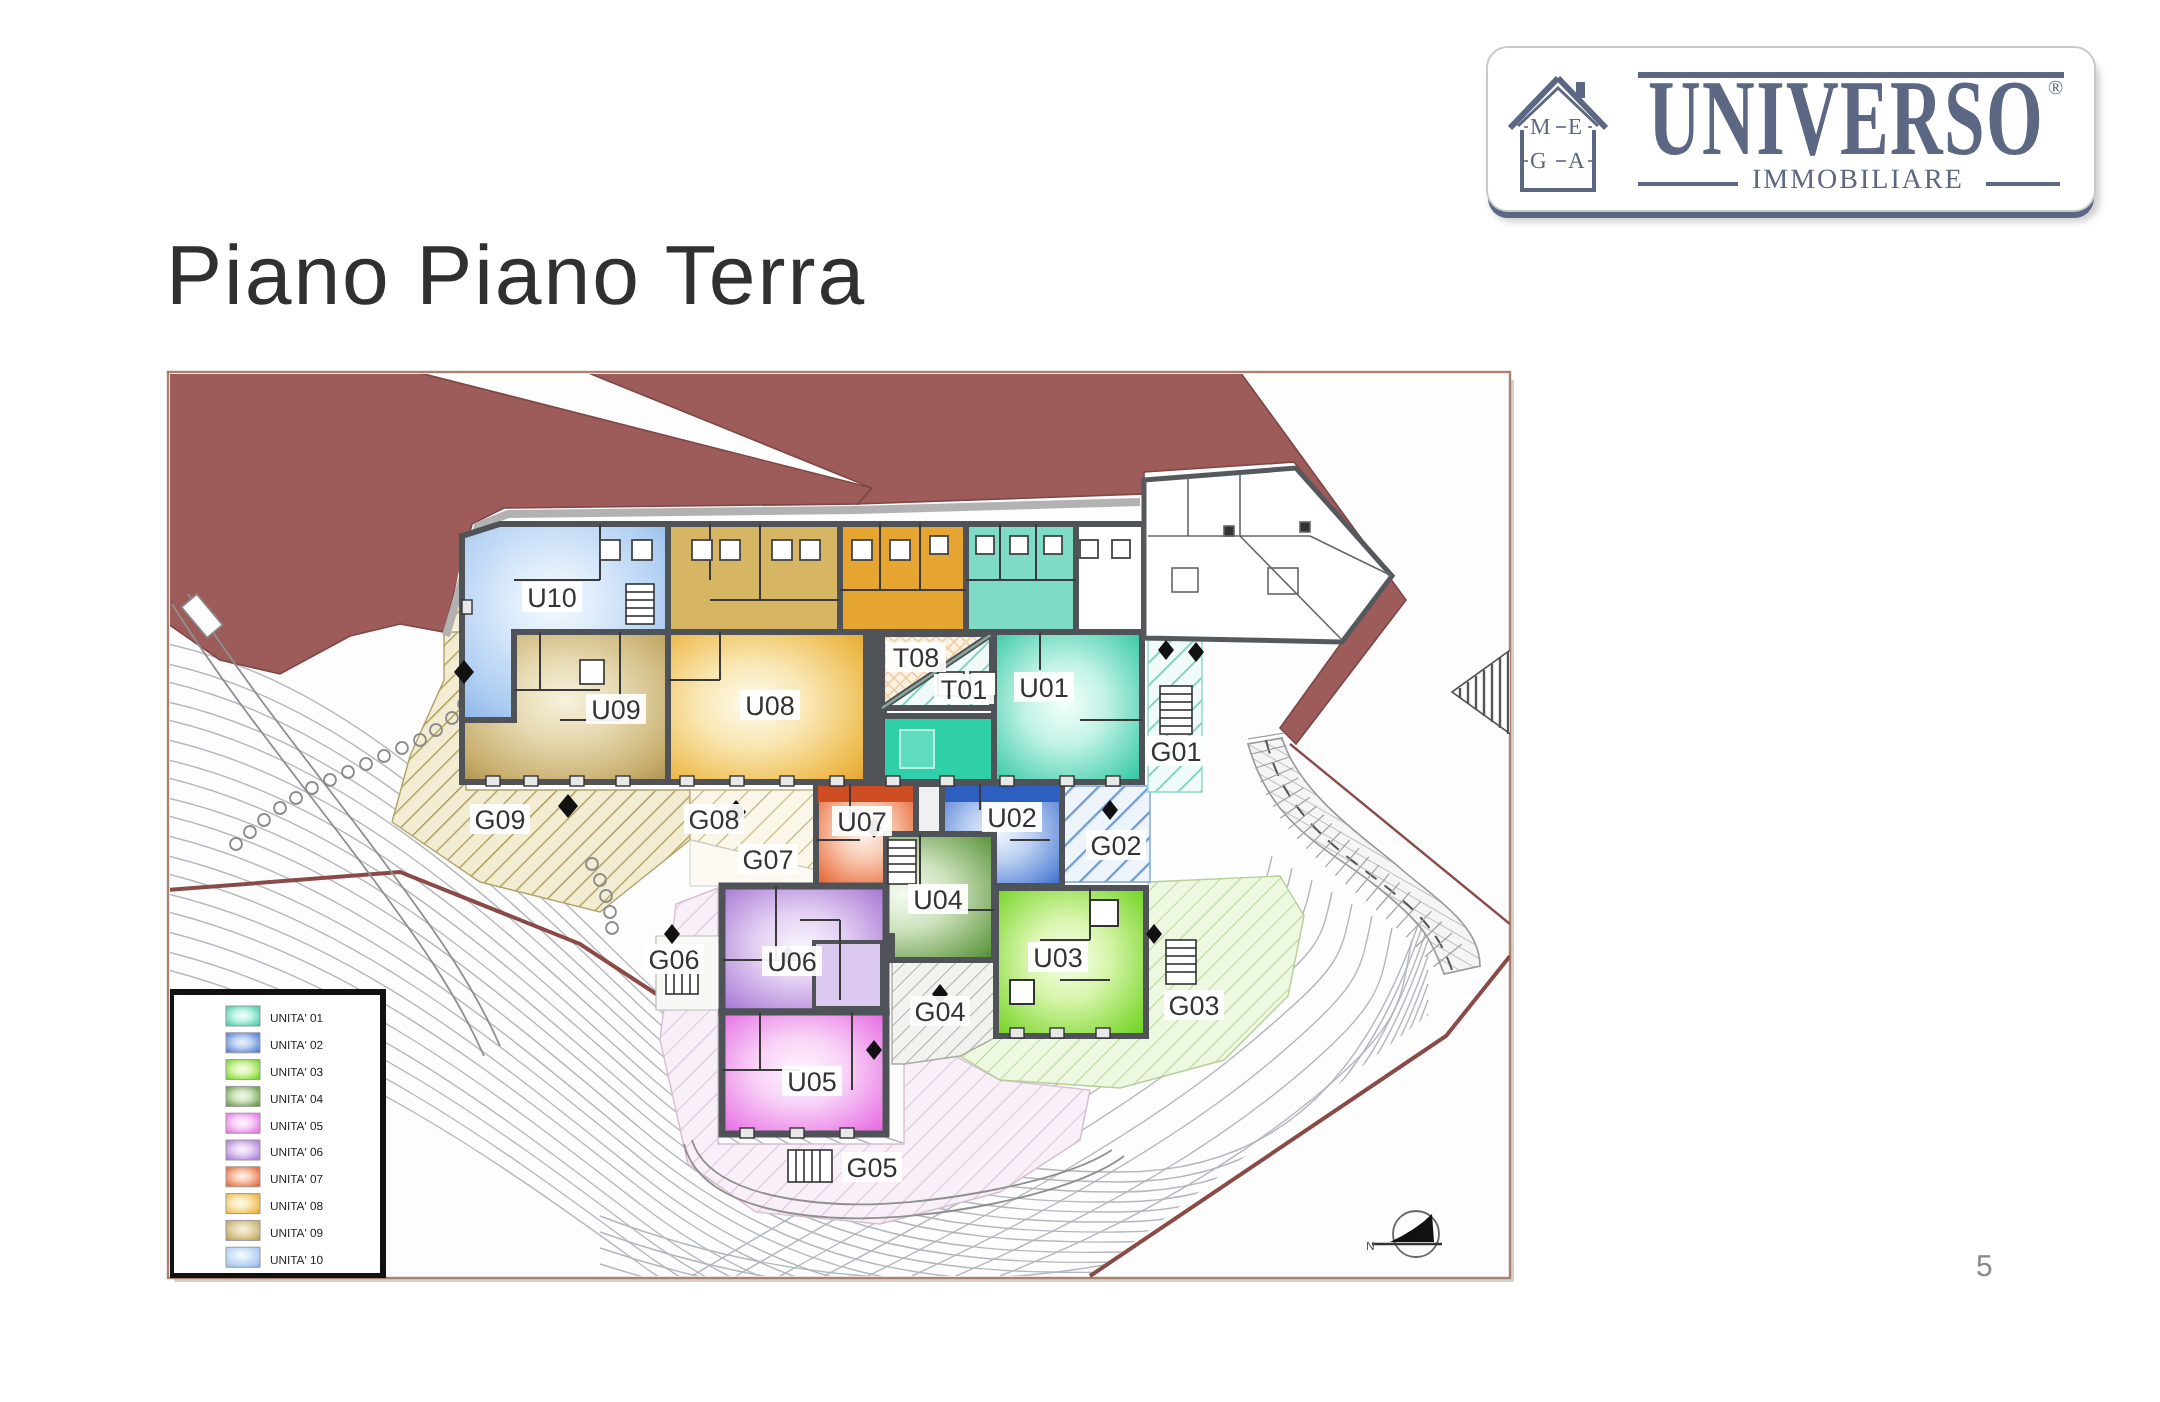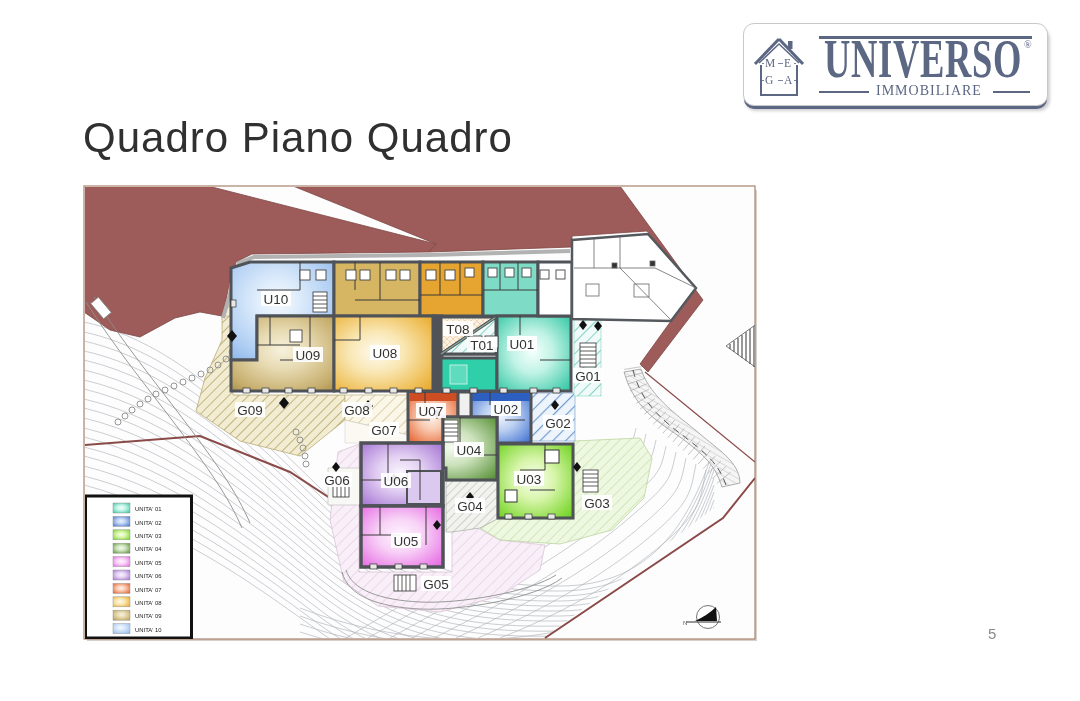--- a/index.html
+++ b/index.html
@@ -9,21 +9,21 @@
 #logo{left:743px;top:23px;width:303px;height:81px;background:#ffffff;border:1.5px solid #c9c9c9;border-radius:11px;box-shadow:0 4px 0 -1px #5c6784, 2px 5px 3px rgba(120,120,130,0.35);}
 #pagenum{left:988px;top:625px;font-size:15px;color:#8a8a8a;}
 #univ{position:absolute;left:80px;top:8px;font-family:"Liberation Serif",serif;font-size:54px;font-weight:bold;color:#5c6784;transform:scaleX(0.676);transform-origin:left top;white-space:nowrap;letter-spacing:1px;line-height:1;}
 #immo{position:absolute;left:132px;top:59px;font-family:"Liberation Serif",serif;font-size:14px;color:#5c6784;letter-spacing:1px;line-height:1.2;}
 .rule{position:absolute;background:#5c6784;}
 #reg{position:absolute;left:280px;top:15px;font-family:"Liberation Serif",serif;font-size:10px;color:#5c6784;}
 </style>
 </head>
 <body>
 
-<div id="title" class="abs">Quadro Piano Quadro</div>
+<div id="title" class="abs">Piano Piano Terra</div>
 
 <div id="logo" class="abs">
 
   <svg class="abs" style="left:9px;top:13px" width="52" height="60" viewBox="0 0 52 60">
     <g stroke="#5c6784" fill="none">
       <path d="M26,2 L2,27" stroke-width="3"></path>
       <path d="M26,2 L50,27" stroke-width="3"></path>
       <rect x="35" y="4" width="4.5" height="8" fill="#5c6784" stroke="none"></rect>
       <path d="M6,26 L26,7 L46,26" stroke-width="1.5"></path>
       <path d="M8,28 L8,58 L44,58 L44,28" stroke-width="2"></path>

